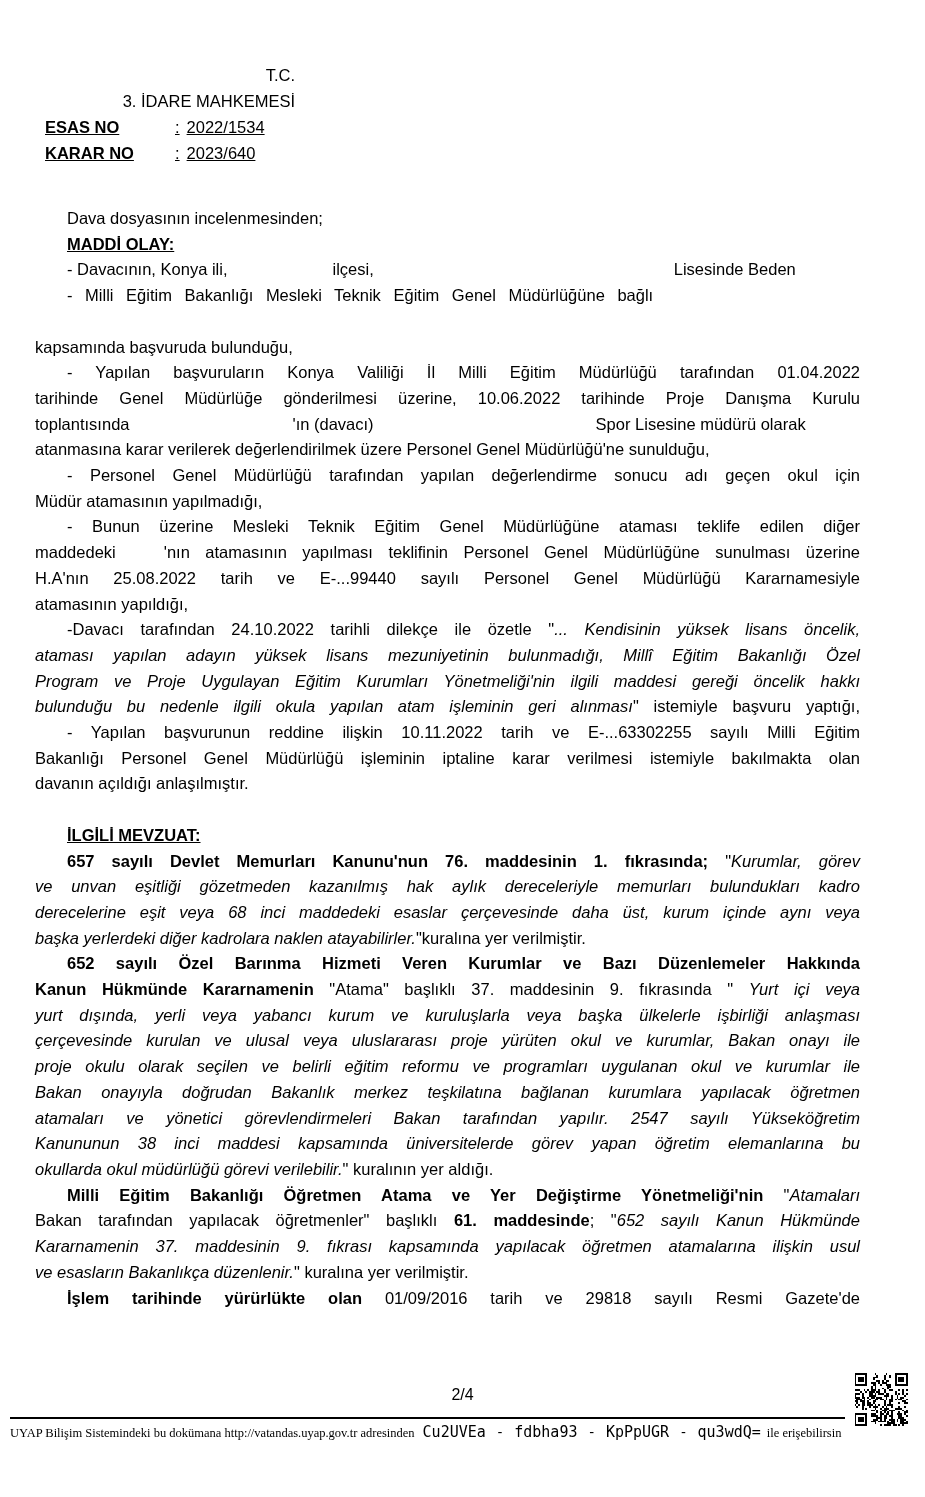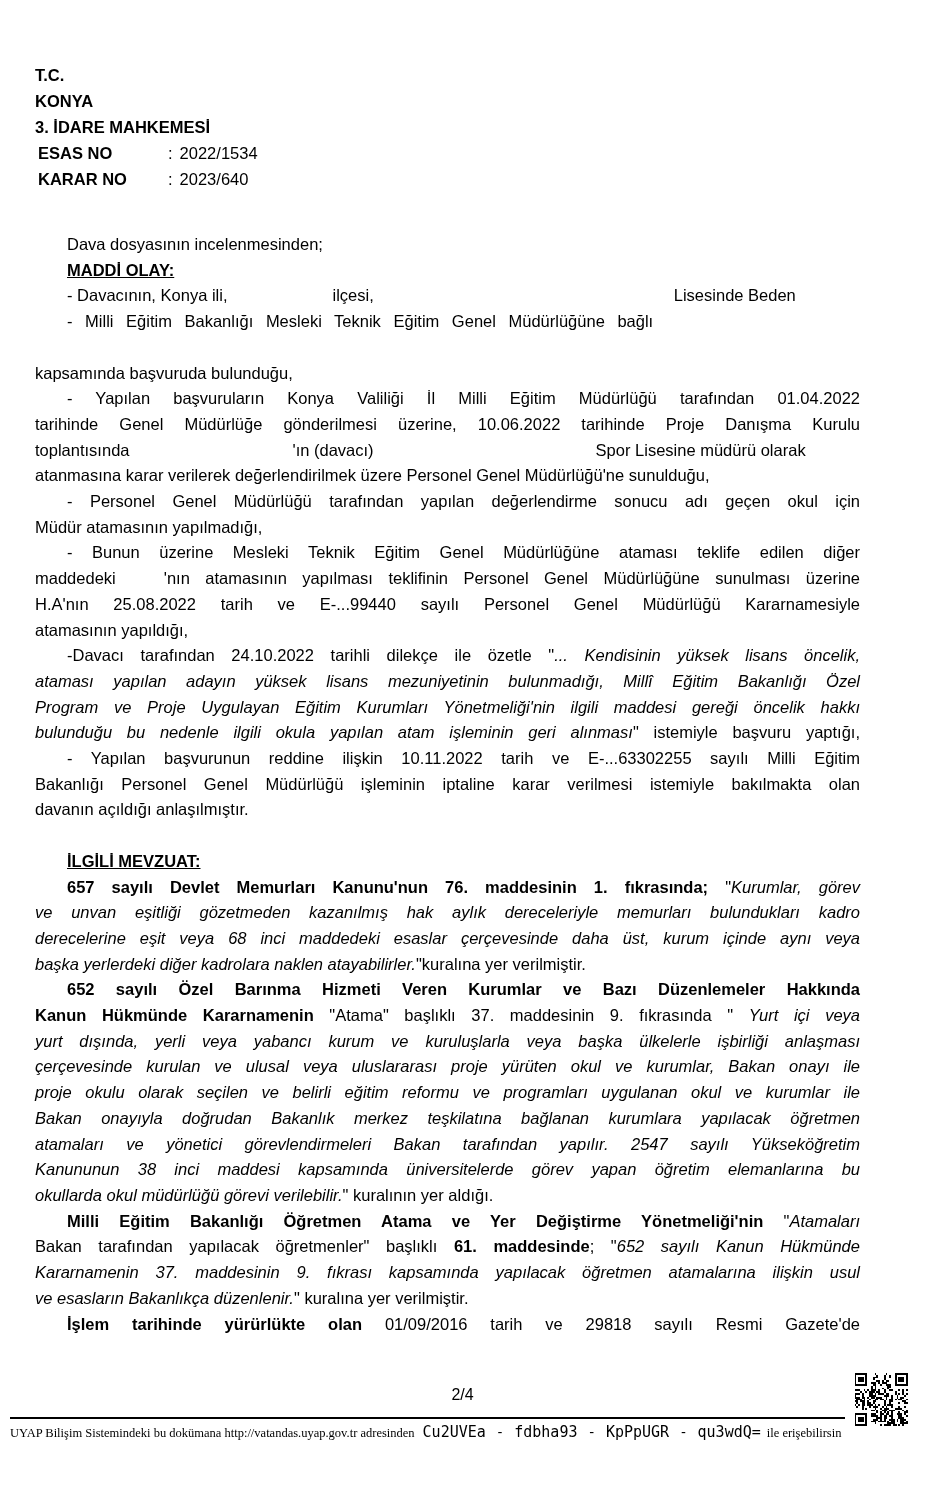--- a/index.html
+++ b/index.html
@@ -2,23 +2,23 @@
 <html><head>
 <meta charset="utf-8">
 <style>
   html,body{margin:0;padding:0;}
   body{
     width:925px;height:1497px;position:relative;background:#ffffff;color:#000;
     font-family:"Liberation Sans","DejaVu Sans",sans-serif;font-size:16.5px;
     overflow:hidden;
   }
   .content{position:absolute;left:35px;top:62px;width:825px;}
-  .court{width:260px;text-align:left;font-weight:bold;line-height:26px;}
+  .court{width:260px;text-align:right;font-weight:normal;line-height:26px;}
   .cl{white-space:nowrap;}
-  .fields{margin-left:3px;line-height:26px;}
+  .fields{margin-left:10px;line-height:26px;text-decoration:underline;}
   .field{display:flex;}
   .flabel{font-weight:bold;width:130px;flex:0 0 130px;}
   .fsep{margin-right:7px;}
   .sec .ln{line-height:25.7px;min-height:25.7px;}
   .ln.ind{padding-left:32px;}
   .ln.just{text-align:justify;text-align-last:justify;}
   .hd{font-weight:bold;text-decoration:underline;}
   .b{font-weight:bold;}
   .i{font-style:italic;}
   .gapr{display:inline-block;height:2px;}
@@ -32,21 +32,20 @@
   .fsuf{margin-left:2px;}
   .qr{position:absolute;left:853px;top:1373px;width:56px;height:53px;}
 </style>
 </head>
 <body>
 
 <div class="page">
   <div class="content">
     <div class="court">
         <div class="cl">T.C.</div>
-        <div class="cl">KONYA</div>
         <div class="cl">3. İDARE MAHKEMESİ</div>
       </div>
     <div class="fields">
         <div class="field">
           <span class="flabel">ESAS NO</span>
           <span class="fsep">:</span>
           <span class="fval">2022/1534</span>
         </div>
         <div class="field">
           <span class="flabel">KARAR NO</span>

